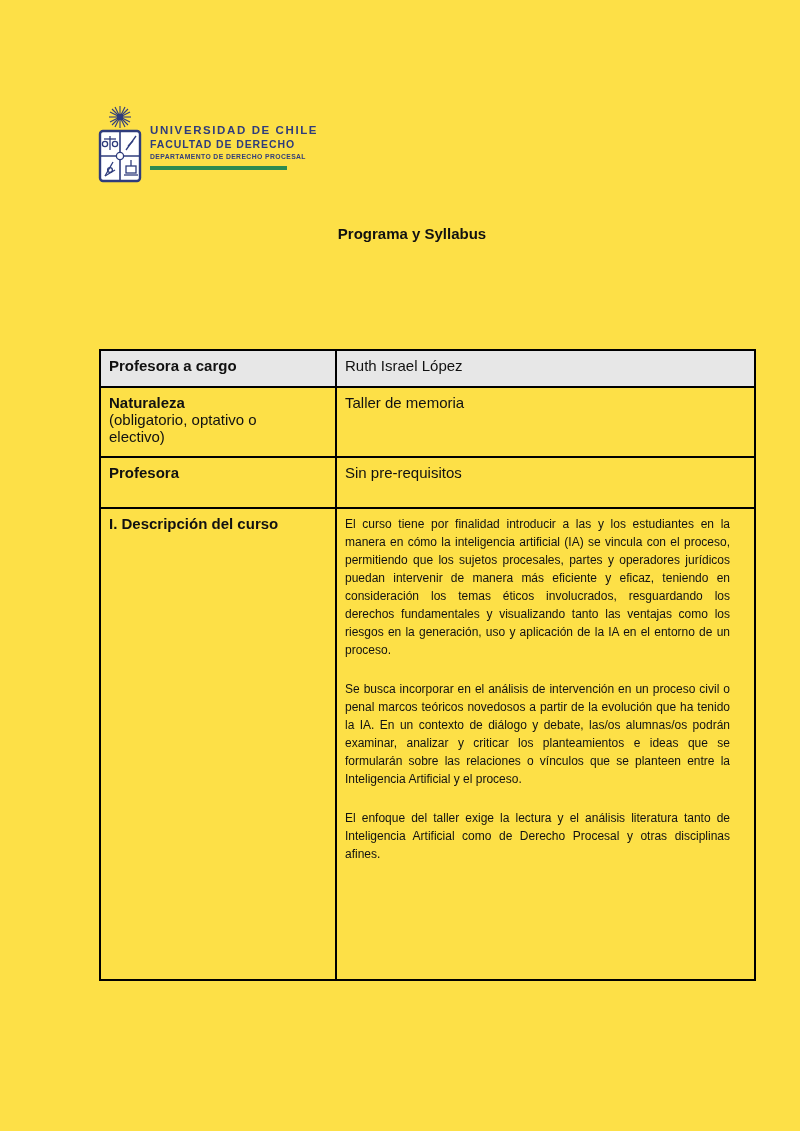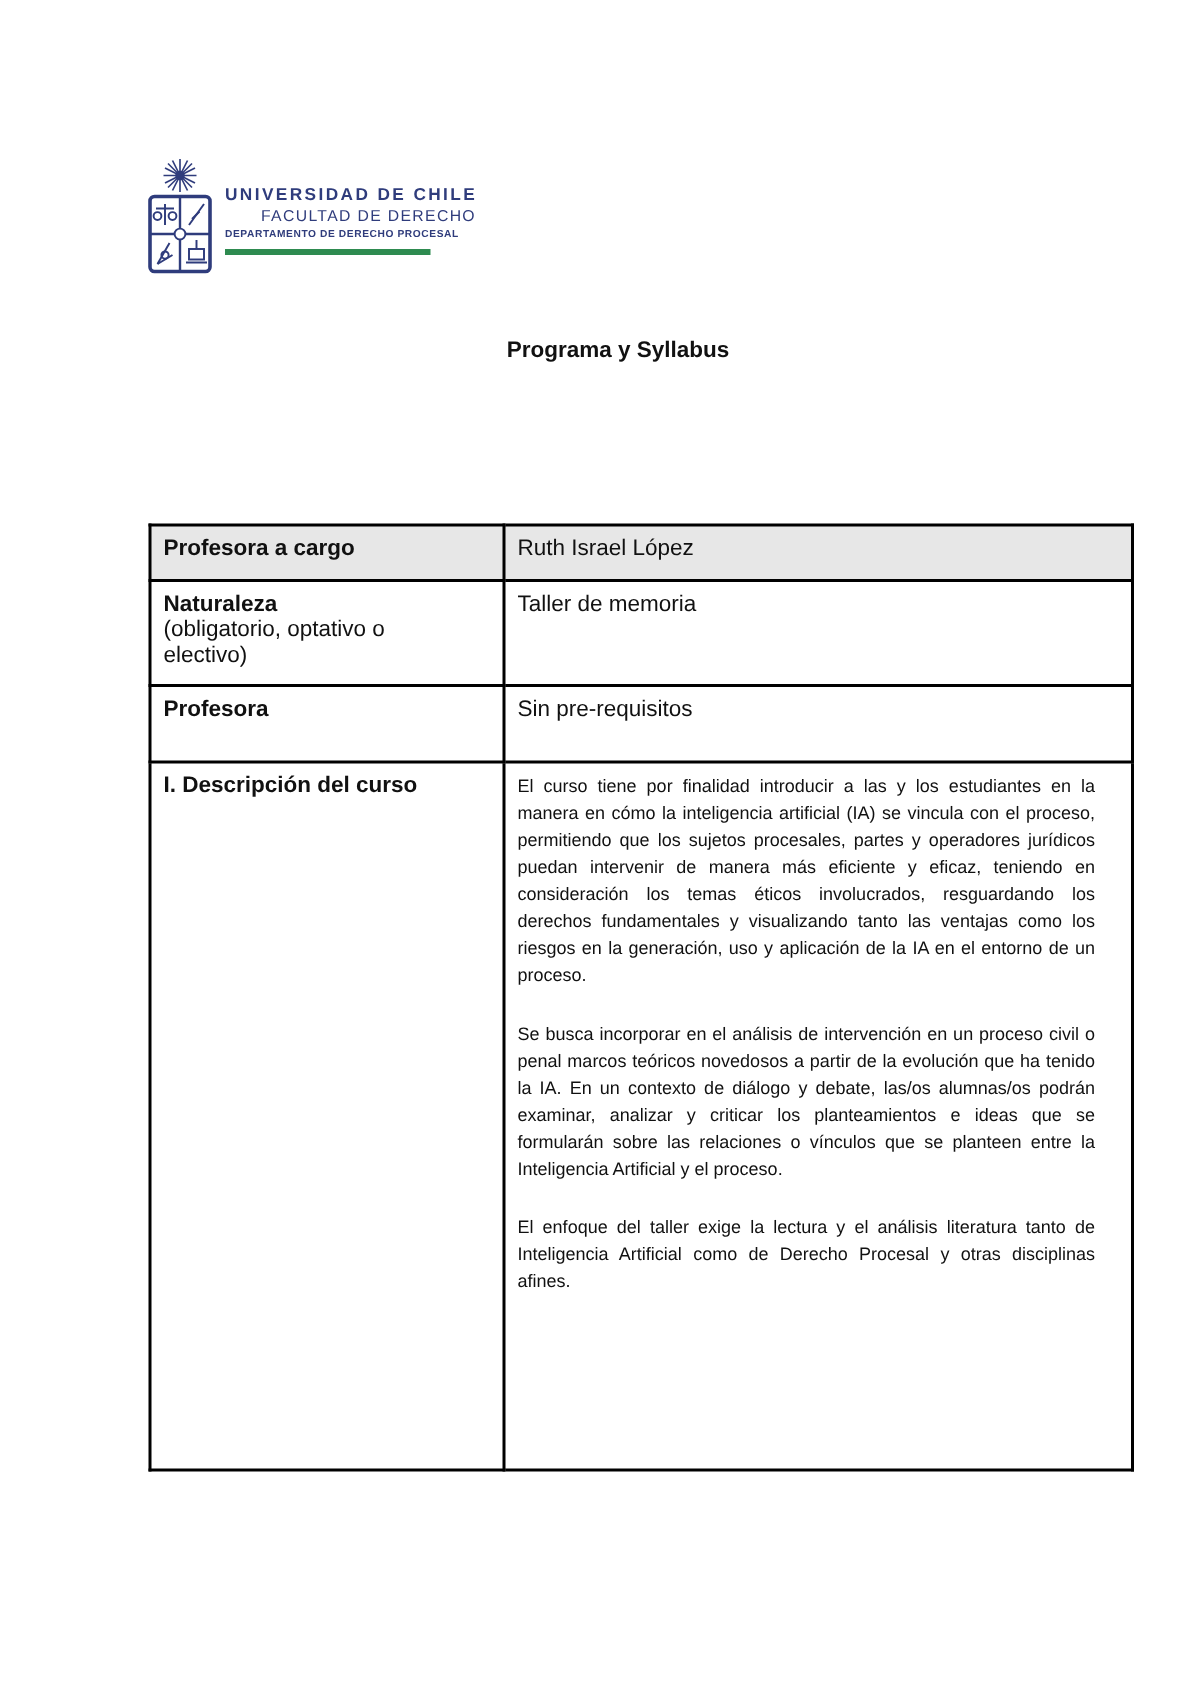--- a/index.html
+++ b/index.html
@@ -2,21 +2,21 @@
 <html><head>
 <meta charset="utf-8">
 <style>
   * { margin: 0; padding: 0; box-sizing: border-box; }
   html, body { background: #9e9e9e; }
   body { font-family: "Liberation Sans", "DejaVu Sans", sans-serif; }
   .page {
     position: relative;
     width: 800px;
     height: 1131px;
-    background: #ffffff;
+    background: #fde047;
     margin: 0 auto;
     overflow: hidden;
     color: #111111;
   }
 
   
   .logo {
     position: absolute;
     left: 97px;
     top: 104px;
@@ -28,25 +28,24 @@
   .logo-text { padding-top: 19px; }
   .logo-line1 {
     font-size: 11.5px;
     font-weight: 700;
     letter-spacing: 1.6px;
     color: #2f3c7c;
     line-height: 14px;
   }
   .logo-line2 {
     font-size: 10.5px;
-    font-weight: 400;
+    font-weight: 700;
     letter-spacing: 0.9px;
     color: #2f3c7c;
     line-height: 14px;
-    margin-left: 24px;
   }
   .logo-line3 {
     font-size: 6.8px;
     font-weight: 700;
     letter-spacing: 0.4px;
     color: #2f3c7c;
     line-height: 10px;
     margin-top: 1px;
   }
   .logo-bar {

